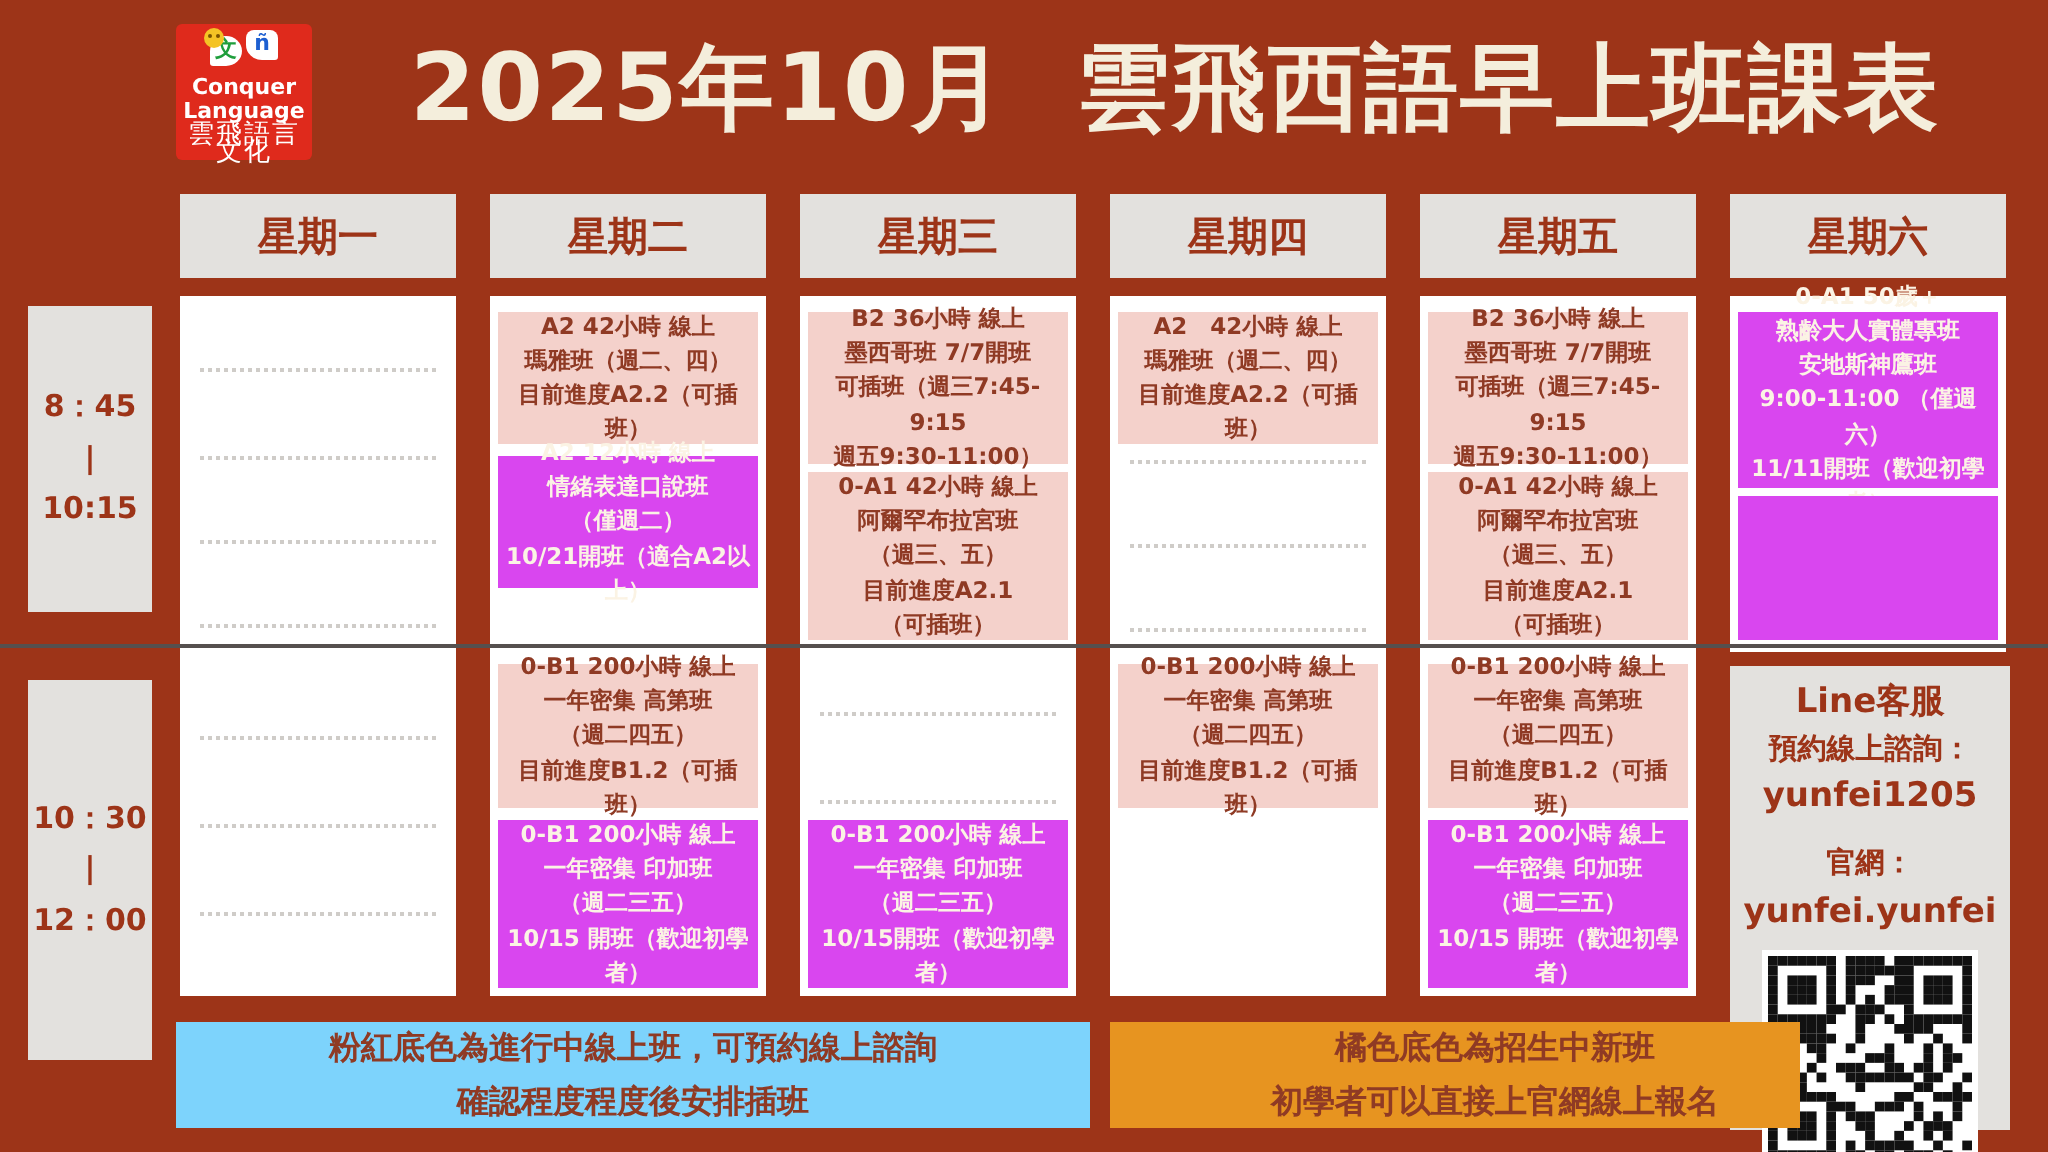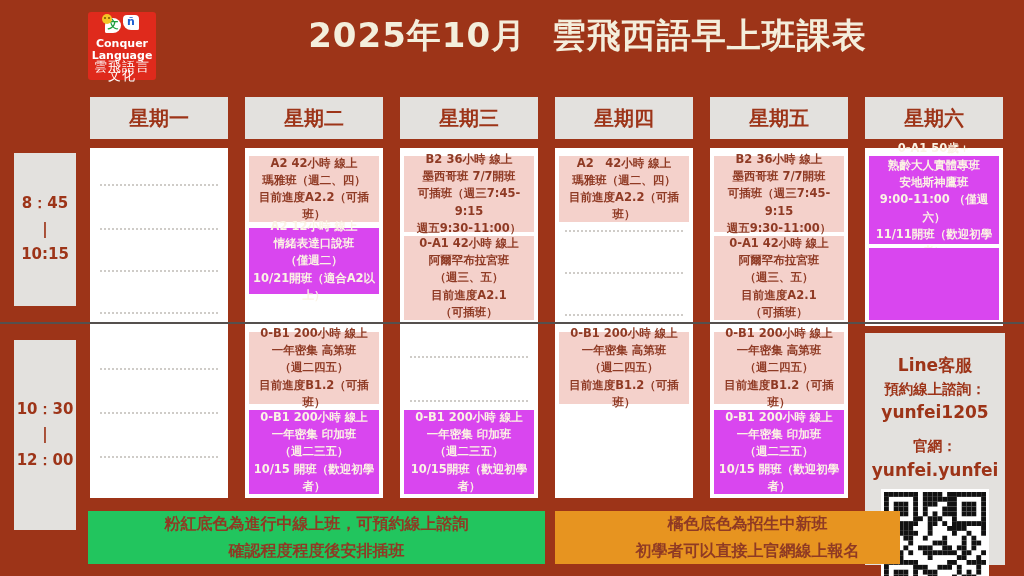--- a/index.html
+++ b/index.html
@@ -20,21 +20,21 @@
   .bubble{
     background:#fff;border-radius:6px;font-weight:bold;font-size:11px;line-height:14px;
     width:16px;height:15px;margin:4px 1px 0 1px;
   }
   .bubble.wen{color:#1f9e3c;border-radius:50% 50% 50% 10%;}
   .bubble.enye{color:#1d5fd1;border-radius:4px 4px 10% 50%;margin-top:1px;}
   .logo-line1,.logo-line2{font-size:11px;font-weight:bold;line-height:12px;letter-spacing:0;}
   .logo-line3{font-size:13px;line-height:9px;letter-spacing:1px;font-family:Liberation Serif, serif;}
   .page-title{
     left:160px;top:13px;width:855px;text-align:center;
-    color:#F4EEDC;font-size:34px;font-weight:bold;letter-spacing:1px;white-space:pre;
+    color:#F4EEDC;font-size:47px;font-weight:bold;letter-spacing:1px;white-space:pre;
   }
   
   .day-head{
     top:97px;width:138px;height:42px;background:#E3E1DE;color:#9D3418;
     font-size:20px;font-weight:bold;text-align:center;line-height:42px;
   }
   
   .time-box{
     left:14px;width:62px;background:#E3E1DE;color:#9D3418;font-weight:bold;
     font-size:15px;text-align:center;display:flex;flex-direction:column;justify-content:center;
@@ -47,33 +47,33 @@
     font-weight:bold;font-size:11.5px;line-height:1.5;text-align:center;
     display:flex;align-items:center;justify-content:center;white-space:pre-line;
   }
   .cell.pink{background:#F4D1CB;color:#8F3A24;}
   .cell.orange{background:#d946ef;color:#FBF3E4;}
   .dotted{position:absolute;left:10px;right:10px;border-top:2px dotted #CFCCC8;height:0;}
   .divider{left:0;top:322px;width:1024px;height:2px;background:#55504E;}
   
   .info-box{
     left:865px;top:333px;width:140px;height:232px;background:#E3E1DE;color:#9D3418;
-    text-align:center;font-weight:bold;box-sizing:border-box;padding-top:20px;
+    text-align:center;font-weight:bold;box-sizing:border-box;padding-top:6px;
   }
   .info-box .t1{font-size:17px;line-height:1.5;}
   .info-box .t2{font-size:14.5px;line-height:1.5;}
   .info-box .gap{height:10px;}
   .qr{width:108px;height:108px;margin:6px auto 0 auto;background:#fff;padding:3px;box-sizing:border-box;}
   .qr svg{display:block;width:100%;height:100%;}
   
   .legend{
     top:511px;height:53px;font-weight:bold;font-size:16px;line-height:1.65;
     display:flex;align-items:center;justify-content:center;text-align:center;white-space:pre-line;
   }
-  .legend.pink{left:88px;width:457px;background:#22c55e;color:#8F3A24;}
+  .legend.pink{left:88px;width:457px;background:#7dd3fc;color:#8F3A24;}
   .legend.orange{left:555px;width:305px;background:#E79420;color:#8F3A24;padding-left:40px;}
 </style>
 </head>
 <body>
 
 <div class="abs logo">
   <div class="bubble-row">
     <div class="smiley"></div>
     <div class="bubble wen">文</div>
     <div class="bubble enye">ñ</div>

